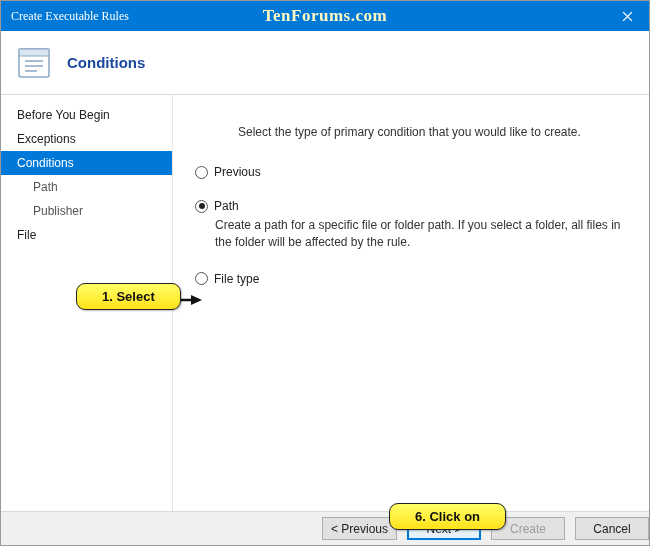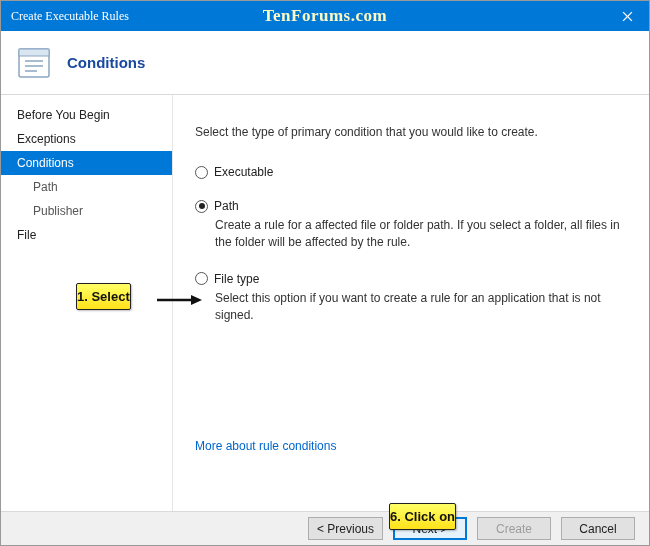--- a/index.html
+++ b/index.html
@@ -12,35 +12,35 @@
   .closebtn svg { width:11px; height:11px; }
   .header { height:64px; border-bottom:1px solid #d9d9d9; display:flex; align-items:center; padding-left:16px; gap:16px; }
   .header-icon { width:34px; height:34px; }
   .header-title { font-size:15px; font-weight:600; color:#1a4aa0; }
   .body { flex:1; display:flex;justify-content:center; }
   .sidebar { width:172px; border-right:1px solid #e6e6e6; padding-top:8px; }
   .nav-item { padding:5px 10px 5px 16px; font-size:12px; color:#222; cursor:default; }
   .nav-item.sub { padding-left:32px; color:#555; }
   .nav-item.selected { background:#0078d7; color:#fff; }
   .content { flex:1; padding:30px 26px 10px 22px; position:relative; display:flex; flex-direction:column; }
-  .instr { font-size:12px; color:#333; margin-bottom:26px; }
+  .instr { font-size:12px; color:#333; margin-bottom:26px;margin-left:43px; }
   .opts { display:flex; flex-direction:column; gap:20px; }
   .opt { position:relative; }
   .opt-row { display:flex; align-items:center; gap:6px; }
   .radio { width:13px; height:13px; border:1px solid #555; border-radius:50%; display:inline-flex; align-items:center; justify-content:center; background:#fff; }
   .radio.checked::after { content:""; width:6px; height:6px; border-radius:50%; background:#222; }
   .opt-label { font-size:12px; color:#222; }
   .opt-desc { font-size:12px; color:#333; margin-top:4px; margin-left:20px; line-height:1.45; }
   .morelink { color:#0066cc; font-size:12px; position:absolute; left:22px; bottom:58px; }
-  .footer { height:34px; border-top:1px solid #d9d9d9; display:flex; align-items:center; justify-content:flex-end; padding-right:14px; gap:10px; background:#f0f0f0; }
+  .footer { height:34px; border-top:1px solid #d9d9d9; display:flex; align-items:center; justify-content:flex-end; gap:10px; background:#f0f0f0; }
   .btn { min-width:74px; height:23px; border:1px solid #adadad; background:#e1e1e1; font-size:12px; display:flex; align-items:center; justify-content:center; color:#222; padding:0 8px; }
   .btn.disabled { color:#9c9c9c; }
   .btn.focused { border:2px solid #0078d7; background:#e5f1fb; }
   
-  .callout { position:absolute; background:linear-gradient(#ffff66,#ffe21a); border:1px solid #222; border-radius:2px; padding:5px 0; font-size:13px; font-weight:700; color:#111; box-shadow:1px 1px 2px rgba(0,0,0,.25); white-space:nowrap; z-index:20; }
+  .callout { position:absolute; background:linear-gradient(#ffff66,#ffe21a); border:1px solid #222; border-radius:9px; padding:5px 25px; font-size:13px; font-weight:700; color:#111; box-shadow:1px 1px 2px rgba(0,0,0,.25); white-space:nowrap; z-index:20; }
   .callout.c1 { left:76px; top:283px; }
   .callout.c2 { left:389px; bottom:16px; }
   .arrow1 { position:absolute; left:155px; top:293px; z-index:19; }
 </style>
 </head>
 <body>
 
 <div class="window">
 
   <div class="titlebar">
@@ -75,42 +75,40 @@
       <div class="nav-item">File</div>
     </div>
 
     <div class="content">
       <div class="instr">Select the type of primary condition that you would like to create.</div>
 
       <div class="opts">
         <div class="opt">
           <div class="opt-row">
             <span class="radio"></span>
-            <span class="opt-label">Executable</span>
+            <span class="opt-label">Previous</span>
           </div>
         </div>
 
         <div class="opt">
           <div class="opt-row">
             <span class="radio checked"></span>
             <span class="opt-label">Path</span>
           </div>
-          <div class="opt-desc">Create a rule for a affected file or folder path. If you select a folder, all files in the folder will be affected by the rule.</div>
+          <div class="opt-desc">Create a path for a specific file or folder path. If you select a folder, all files in the folder will be affected by the rule.</div>
         </div>
 
         <div class="opt">
           <div class="opt-row">
             <span class="radio"></span>
             <span class="opt-label">File type</span>
           </div>
-          <div class="opt-desc">Select this option if you want to create a rule for an application that is not signed.</div>
         </div>
       </div>
 
-      <div class="morelink">More about rule conditions</div>
     </div>
   </div>
 
   <div class="footer">
     <div class="btn">&lt; Previous</div>
     <div class="btn focused">Next &gt;</div>
     <div class="btn disabled">Create</div>
     <div class="btn">Cancel</div>
   </div>
 

